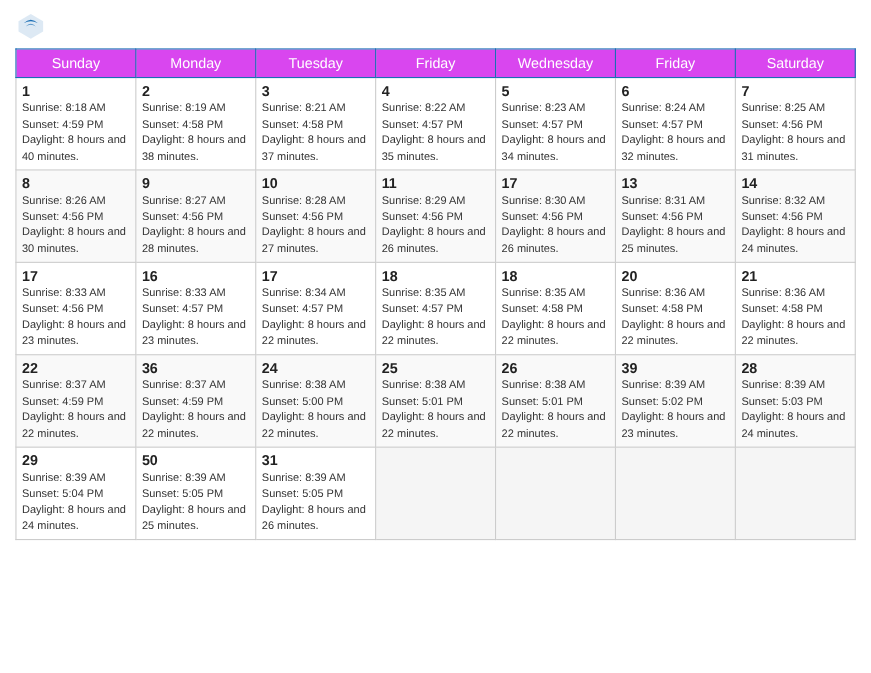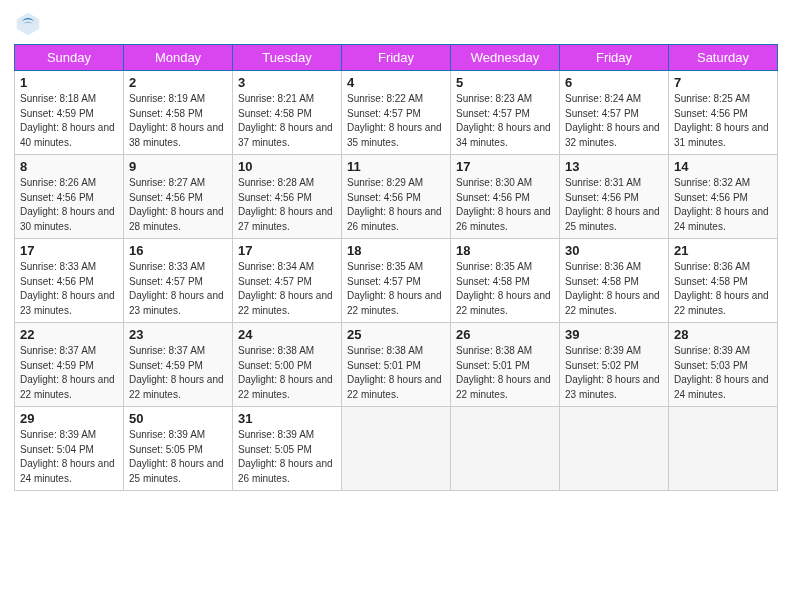--- a/index.html
+++ b/index.html
@@ -209,35 +209,35 @@
         </td>
           <td>
           <span class="day-num">18</span>
           <span class="day-info">Sunrise: 8:35 AM<br>Sunset: 4:57 PM<br>Daylight: 8 hours and 22 minutes.</span>
         </td>
           <td>
           <span class="day-num">18</span>
           <span class="day-info">Sunrise: 8:35 AM<br>Sunset: 4:58 PM<br>Daylight: 8 hours and 22 minutes.</span>
         </td>
           <td>
-          <span class="day-num">30</span>
+          <span class="day-num">20</span>
           <span class="day-info">Sunrise: 8:36 AM<br>Sunset: 4:58 PM<br>Daylight: 8 hours and 22 minutes.</span>
         </td>
           <td>
           <span class="day-num">21</span>
           <span class="day-info">Sunrise: 8:36 AM<br>Sunset: 4:58 PM<br>Daylight: 8 hours and 22 minutes.</span>
         </td>
         </tr>
         <tr>
           <td>
           <span class="day-num">22</span>
           <span class="day-info">Sunrise: 8:37 AM<br>Sunset: 4:59 PM<br>Daylight: 8 hours and 22 minutes.</span>
         </td>
           <td>
-          <span class="day-num">23</span>
+          <span class="day-num">36</span>
           <span class="day-info">Sunrise: 8:37 AM<br>Sunset: 4:59 PM<br>Daylight: 8 hours and 22 minutes.</span>
         </td>
           <td>
           <span class="day-num">24</span>
           <span class="day-info">Sunrise: 8:38 AM<br>Sunset: 5:00 PM<br>Daylight: 8 hours and 22 minutes.</span>
         </td>
           <td>
           <span class="day-num">25</span>
           <span class="day-info">Sunrise: 8:38 AM<br>Sunset: 5:01 PM<br>Daylight: 8 hours and 22 minutes.</span>
         </td>

